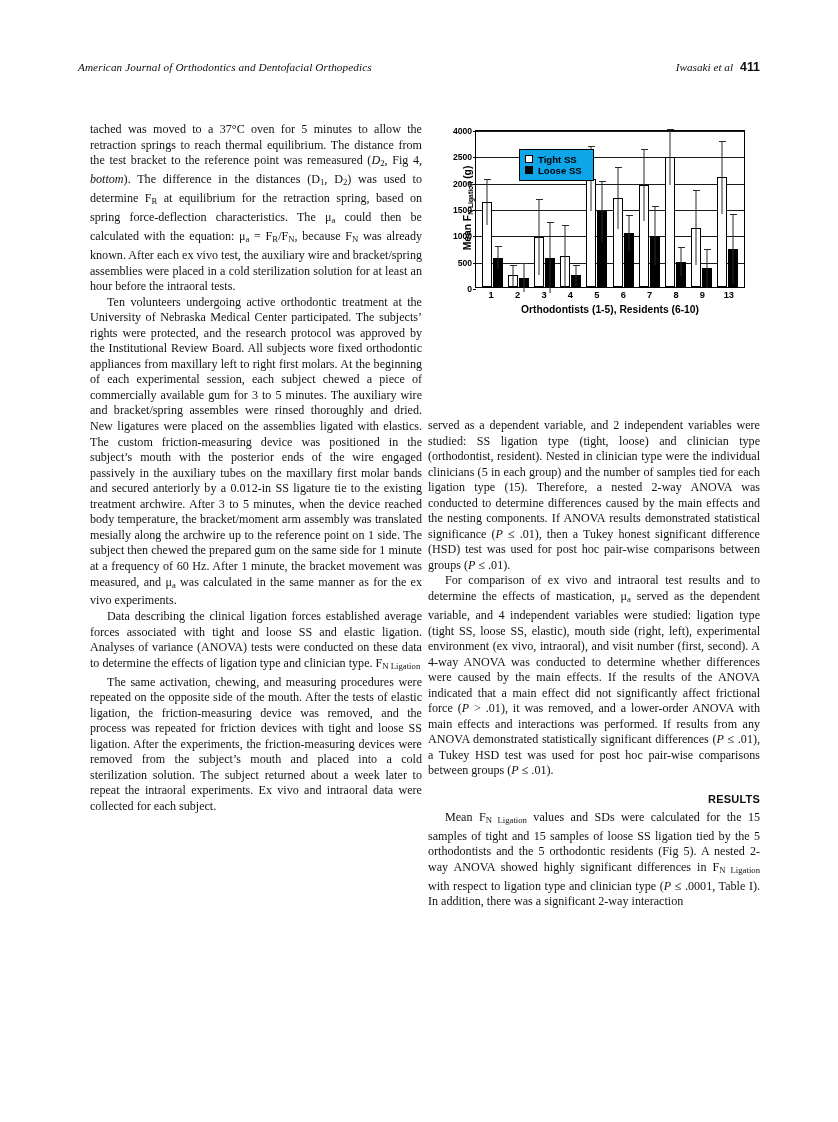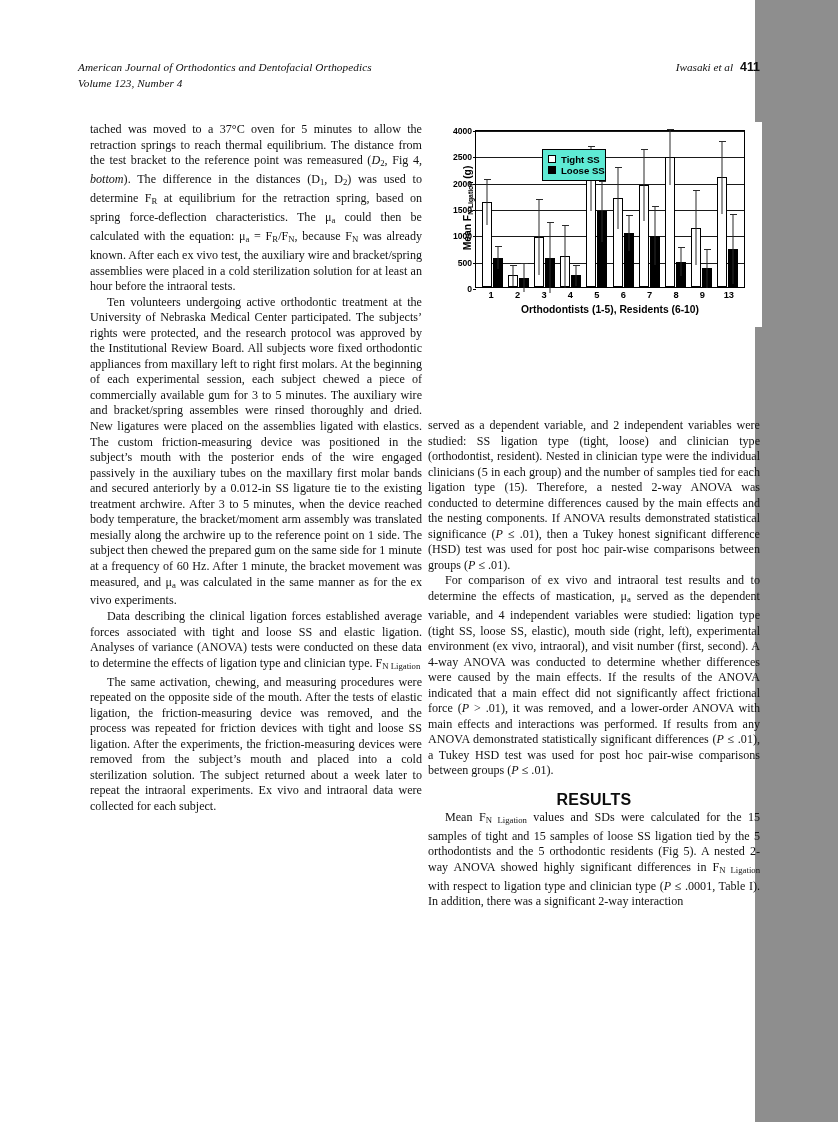--- a/index.html
+++ b/index.html
@@ -10,21 +10,21 @@
   }
   body {
     width: 838px;
     height: 1122px;
     overflow: hidden;
     font-family: "Liberation Serif", serif;
   }
   .page {
     position: absolute;
     left: 0; top: 0;
-    width: 755px;
+    width: 838px;
     height: 1122px;
     background: #ffffff;
     box-sizing: border-box;
   }
 
   
   .runhead {
     position: absolute;
     left: 78px;
     top: 60px;
@@ -77,25 +77,25 @@
 
   .col p {
     margin: 0;
     text-indent: 17px;
   }
   .col p.noindent { text-indent: 0; }
 
   .sec-head {
     font-family: "Liberation Sans", sans-serif;
     font-weight: bold;
-    font-size: 16px;
+    font-size: 11px;
     letter-spacing: 0.2px;
     margin: 13px 0 2px 0;
     text-indent: 0;
-    text-align: center;
+    text-align: right;
     color: #0d0d0d;
   }
 
   sub { font-size: 0.72em; vertical-align: -0.28em; }
   .it { font-style: italic; }
 
   
   .figure {
     position: absolute;
     left: 428px;
@@ -240,25 +240,25 @@
     font-family: "Liberation Sans", sans-serif;
     font-weight: bold;
     font-size: 10.3px;
     color: #000;
     white-space: nowrap;
   }
   .yaxis-title sub { font-size: 0.66em; }
 
   .legend {
     position: absolute;
-    left: 66px;
+    left: 43px;
     top: 18px;
     border: 1.4px solid #000;
-    background: #5eead4;
-    padding: 3px 0 3px 5px;
+    background: #0ea5e9;
+    padding: 3px 11px 3px 5px;
     z-index: 5;
   }
   .legend-row {
     display: flex;
     align-items: center;
     gap: 5px;
     line-height: 1;
     margin: 1.5px 0;
   }
   .legend-swatch {
@@ -291,21 +291,20 @@
   .fig-caption sub { font-size: 0.74em; }
 </style>
 </head>
 <body>
 
 <div class="page">
 
   <div class="runhead">
     <div class="runhead-left">
       <div>American Journal of Orthodontics and Dentofacial Orthopedics</div>
-      <div>Volume 123, Number 4</div>
     </div>
     <div class="runhead-right">
       <span class="authors">Iwasaki et al</span><span class="folio">411</span>
     </div>
   </div>
 
   <div class="col col-left">
     <p class="noindent">tached was moved to a 37°C oven for 5 minutes to
       allow the retraction springs to reach thermal equilibrium. The distance from the test bracket to the reference
       point was remeasured (<span class="it">D</span><sub>2</sub>, Fig 4, <span class="it">bottom</span>). The difference in the distances (D<sub>1</sub>, D<sub>2</sub>) was used to determine F<sub>R</sub>

